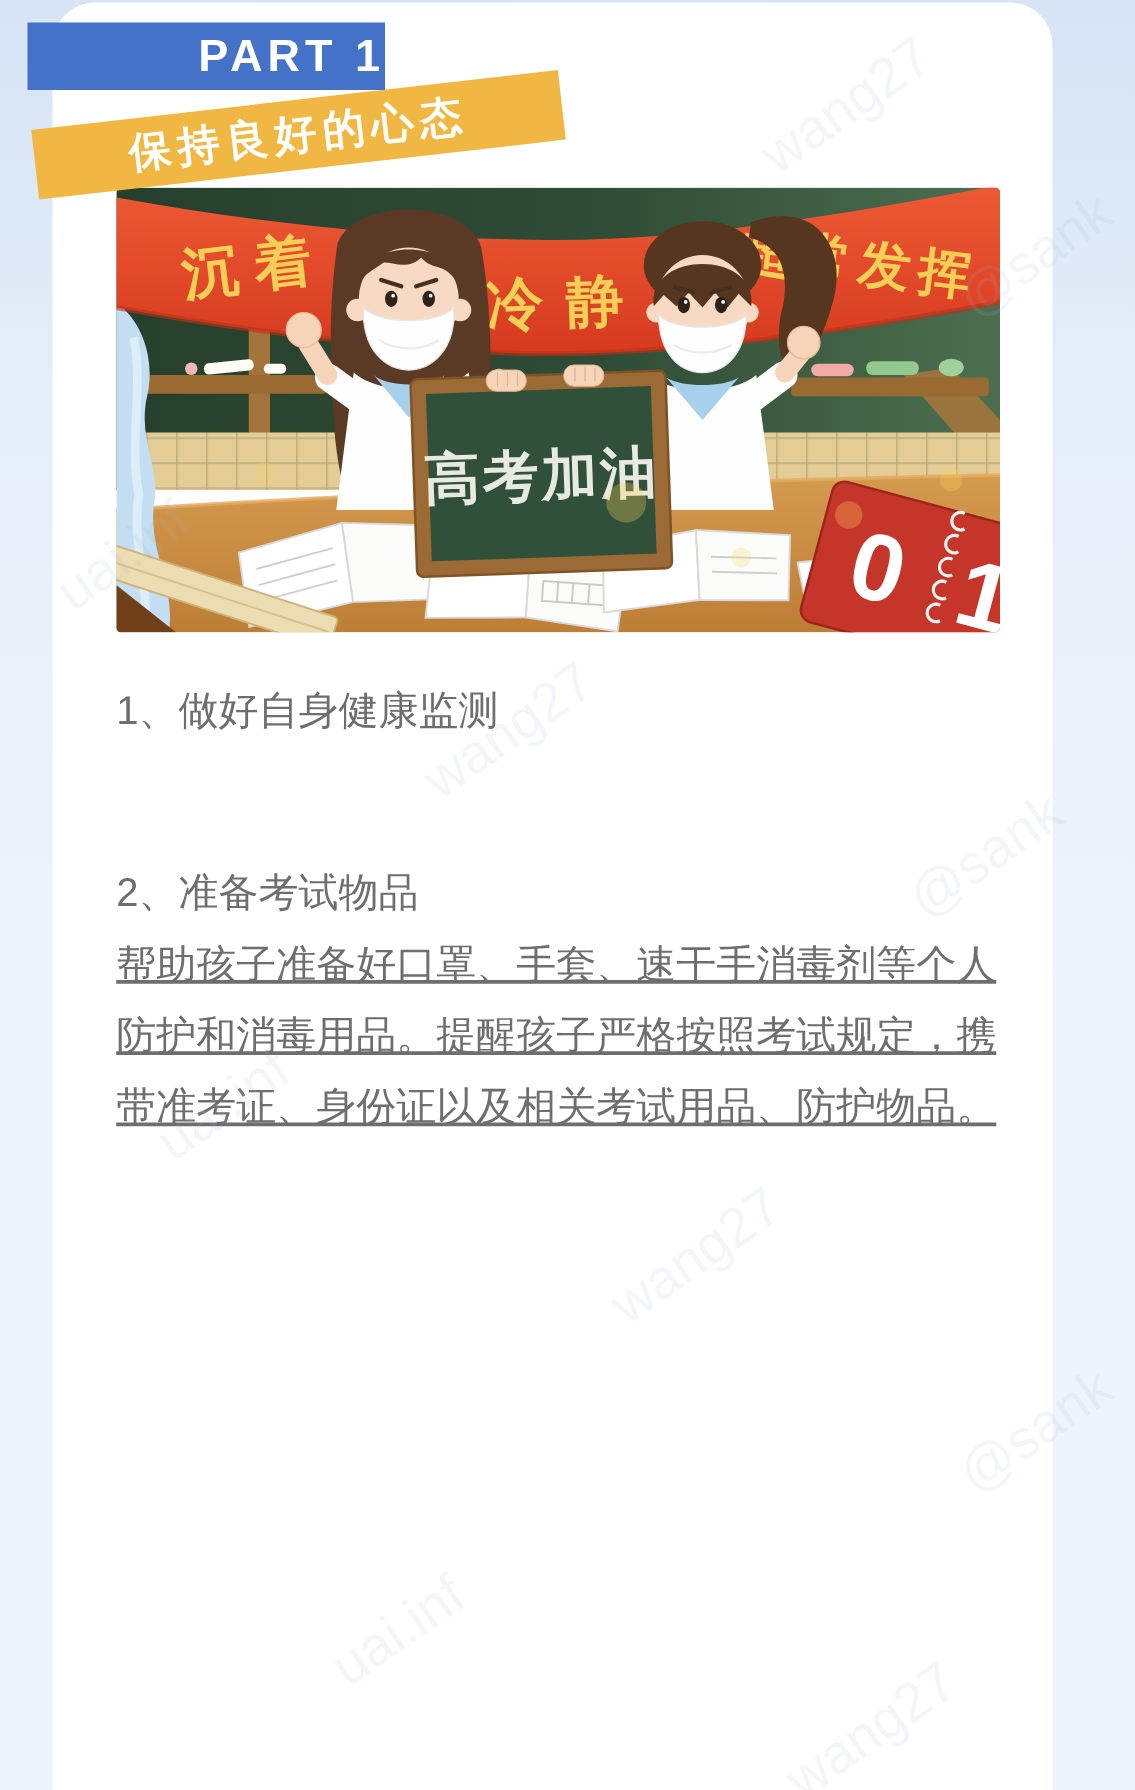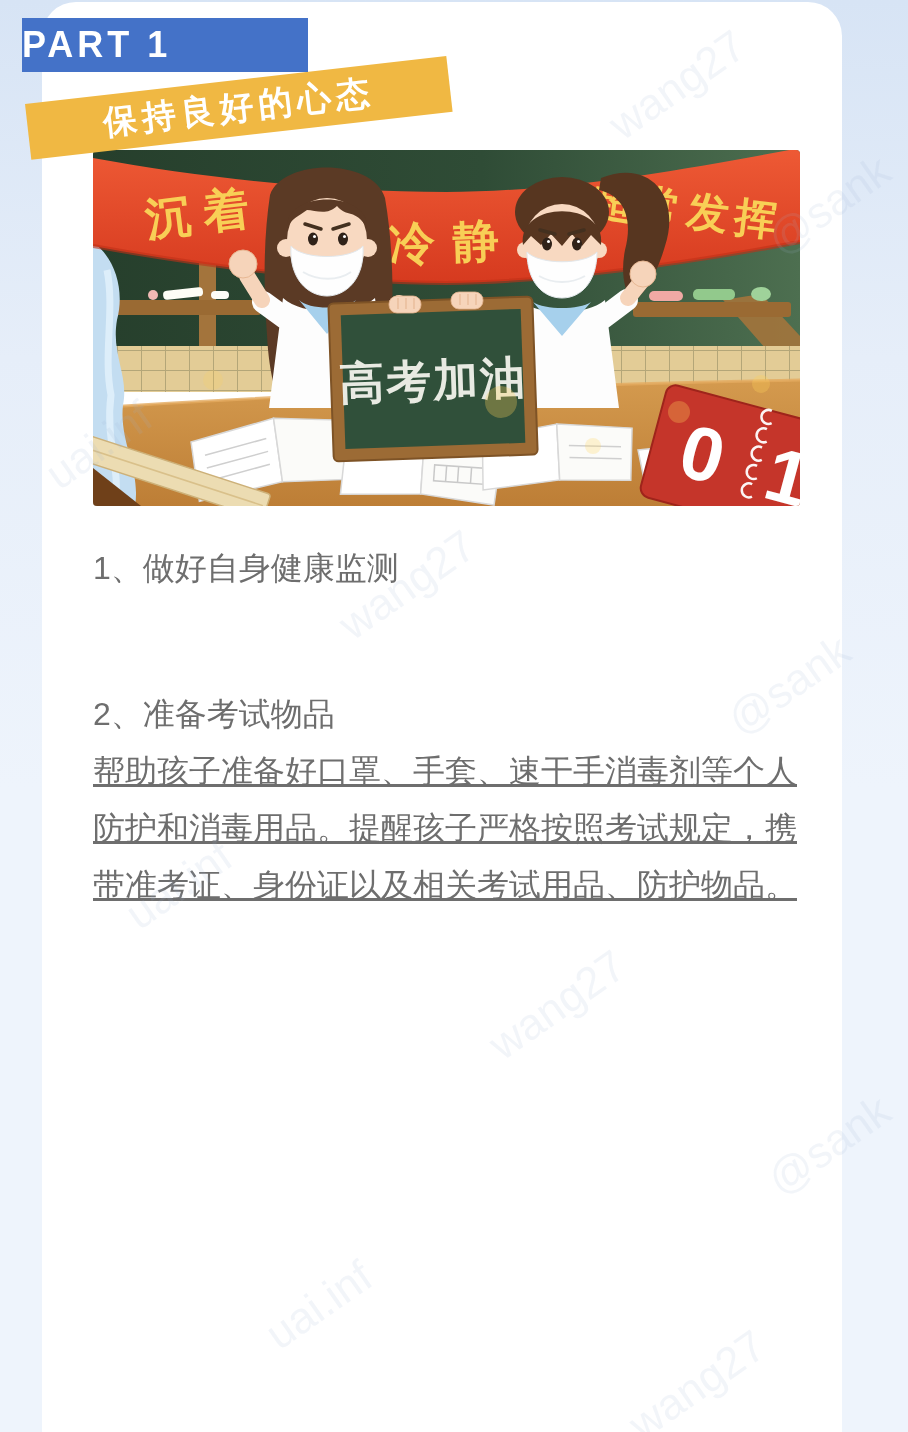--- a/index.html
+++ b/index.html
@@ -12,21 +12,21 @@
     overflow:hidden;
   }
   .card {
     position:absolute; left:42px; top:2px; width:800px; height:1430px;
     background:#ffffff;
     border-radius:34px 34px 0 0;
   }
   .part-banner {
     position:absolute; left:22px; top:18px; width:286px; height:54px;
     background:#4472c8;
-    display:flex; align-items:center; justify-content:flex-start;
+    display:flex; align-items:center; justify-content:flex-end;
     z-index:5;
   }
   .part-banner span {
     color:#ffffff; font-size:36px; font-weight:bold; letter-spacing:4px;
   }
   .ribbon {
     position:absolute; left:25px; top:104px; width:424px; height:56px;
     background:#f0b843;
     transform:rotate(-6.5deg); transform-origin:left top;
     display:flex; align-items:center; justify-content:center;

